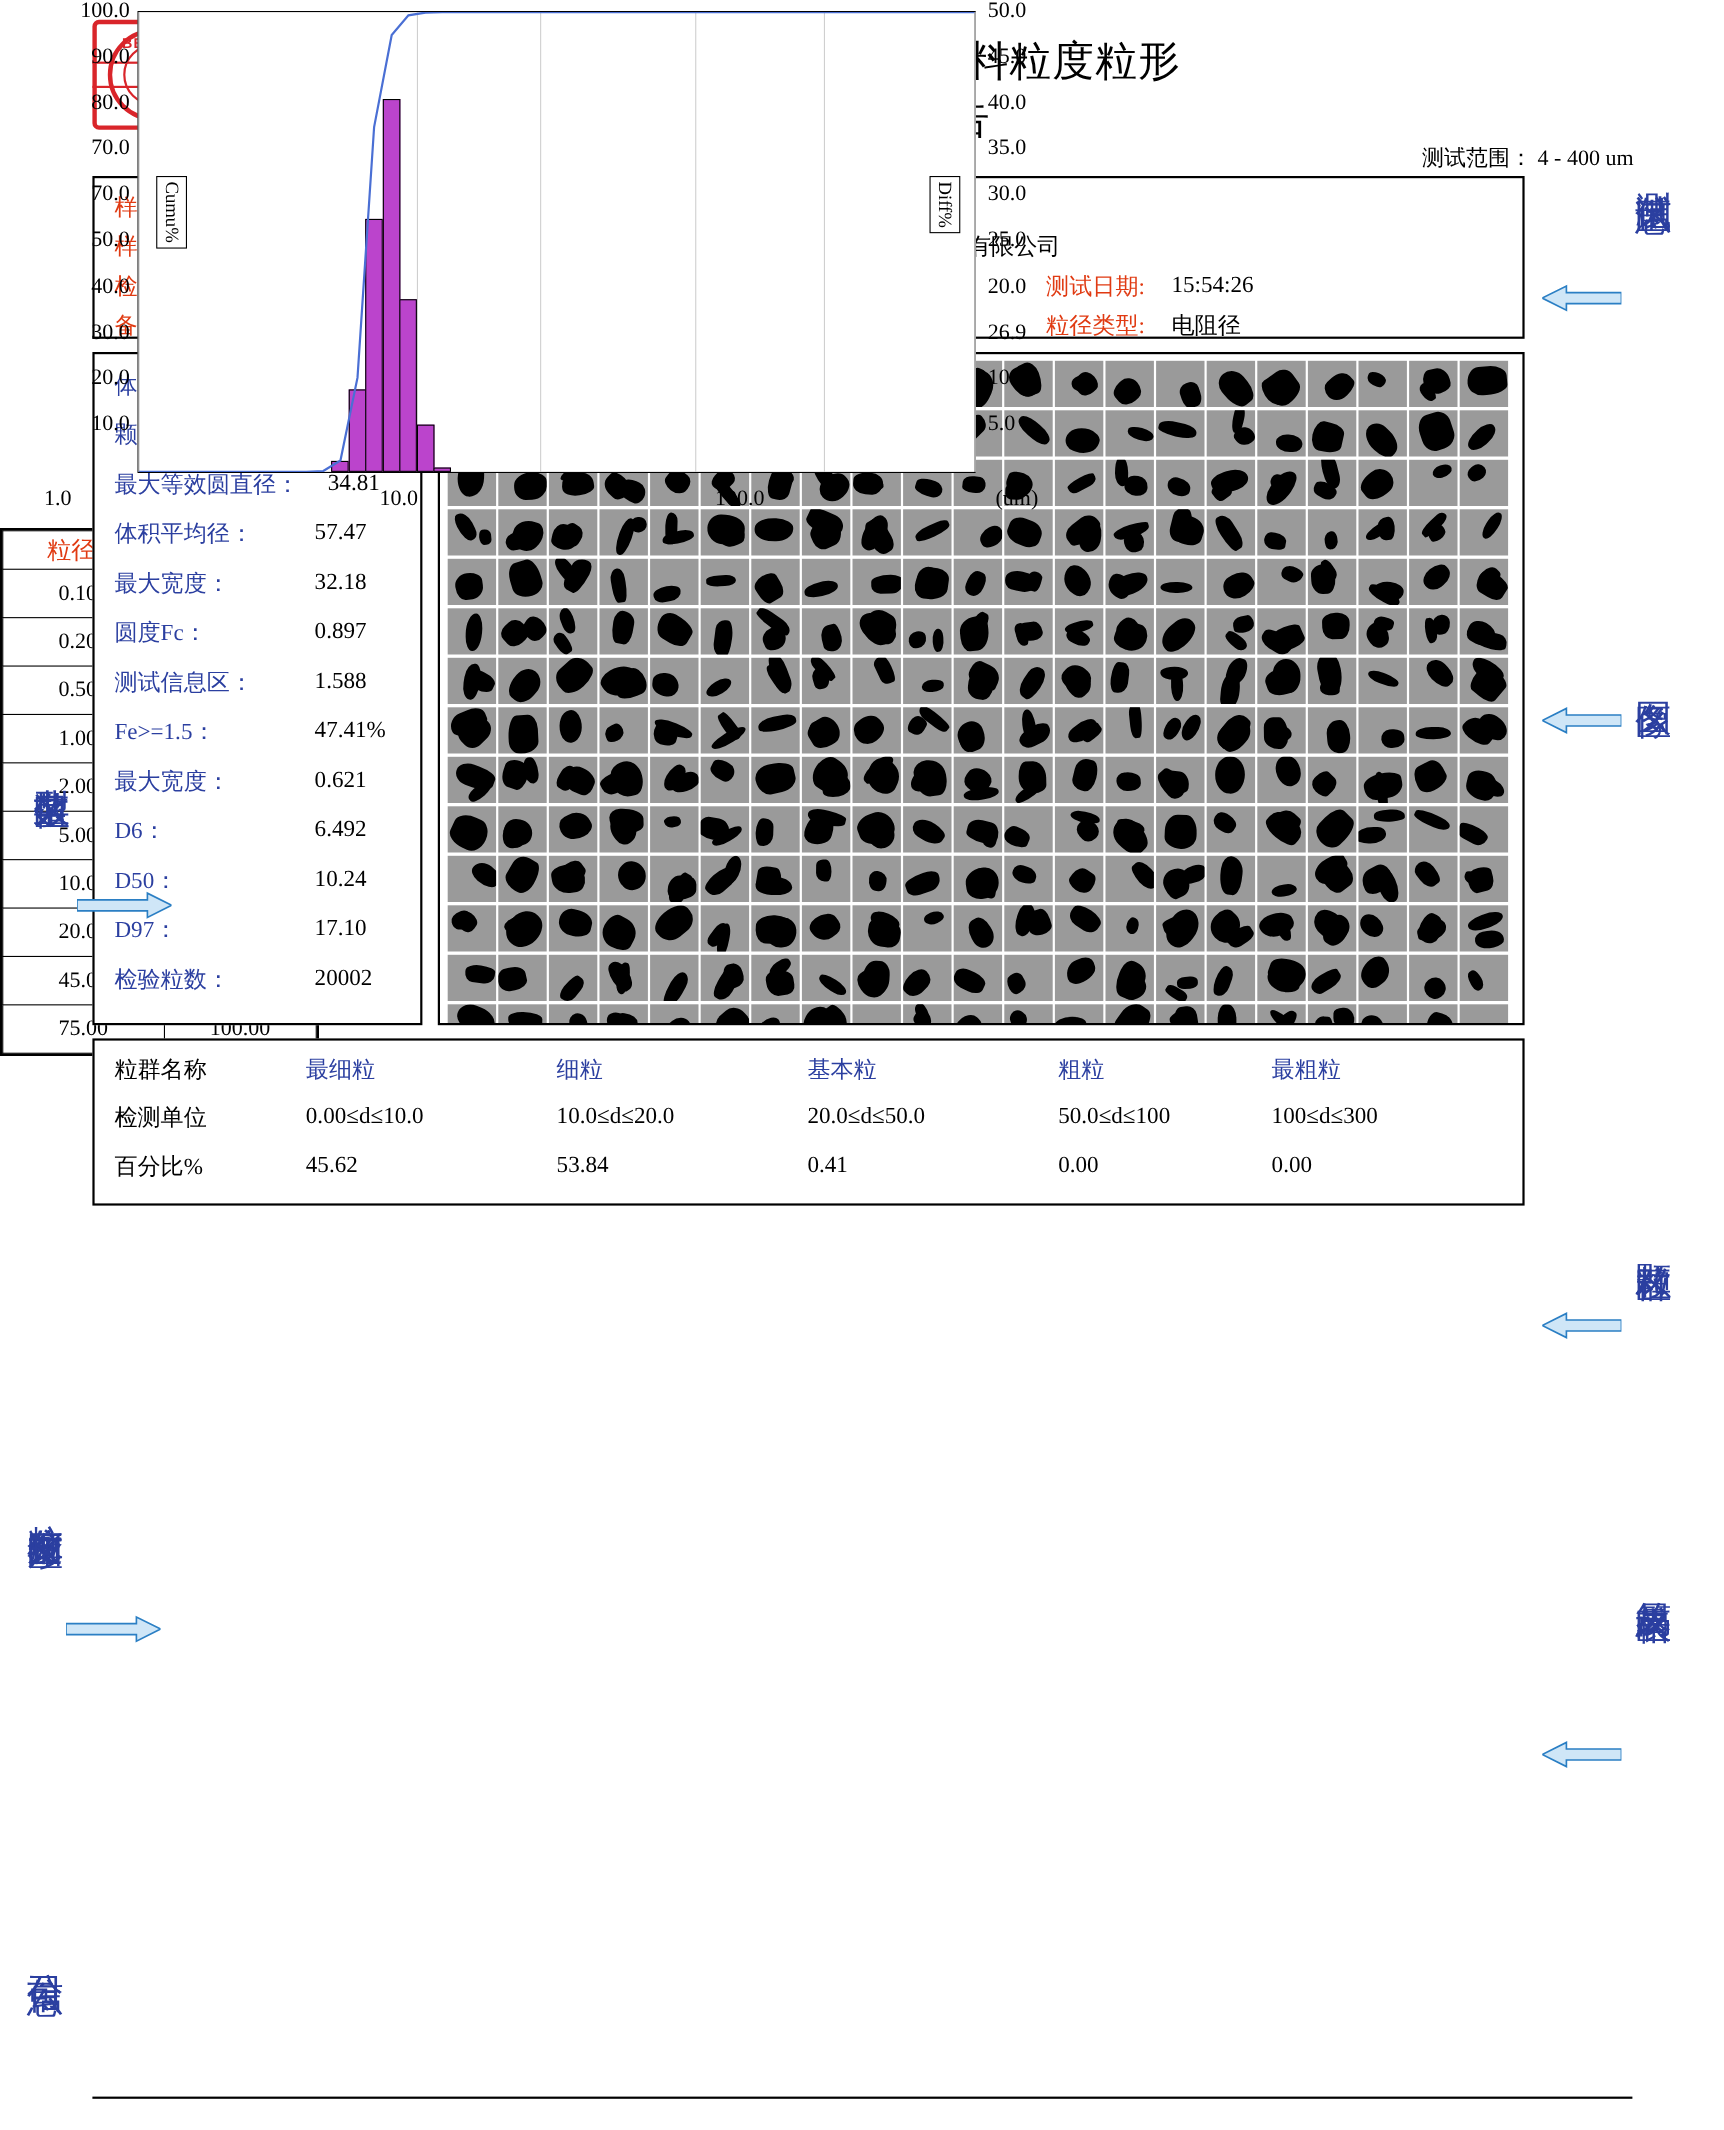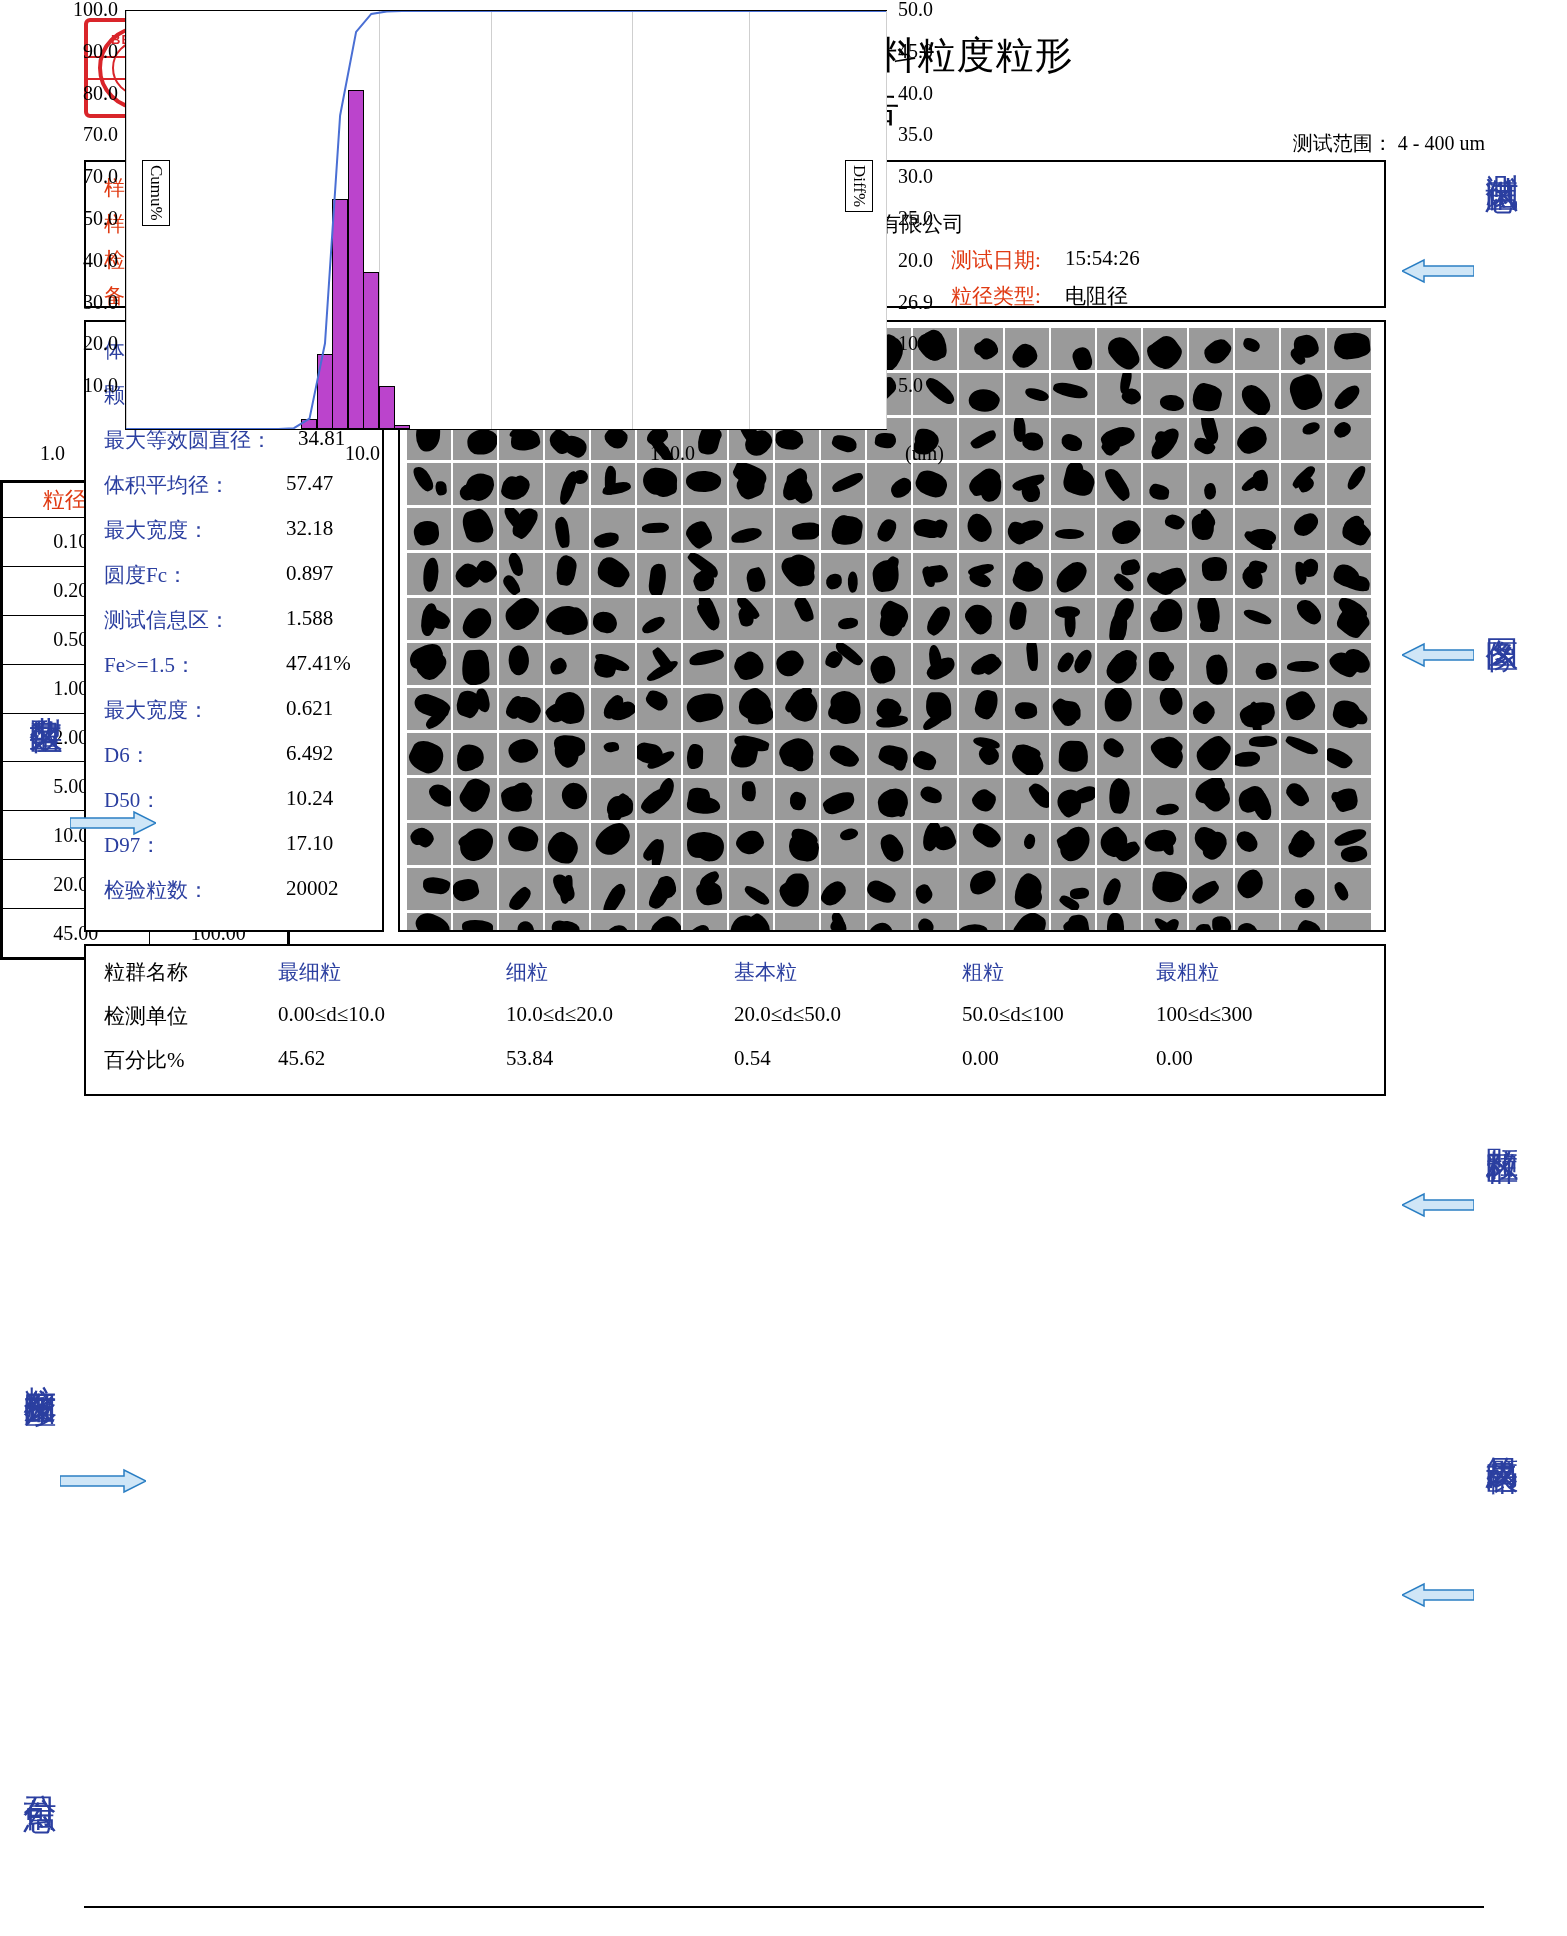--- a/index.html
+++ b/index.html
@@ -1213,21 +1213,21 @@
     <span class="grp-cell" style="left:1070px;top:12px;">最粗粒</span>
 
     <span class="grp-cell black" style="left:192px;top:56px;">0.00≤d≤10.0</span>
     <span class="grp-cell black" style="left:420px;top:56px;">10.0≤d≤20.0</span>
     <span class="grp-cell black" style="left:648px;top:56px;">20.0≤d≤50.0</span>
     <span class="grp-cell black" style="left:876px;top:56px;">50.0≤d≤100</span>
     <span class="grp-cell black" style="left:1070px;top:56px;">100≤d≤300</span>
 
     <span class="grp-cell black" style="left:192px;top:100px;">45.62</span>
     <span class="grp-cell black" style="left:420px;top:100px;">53.84</span>
-    <span class="grp-cell black" style="left:648px;top:100px;">0.54</span>
+    <span class="grp-cell black" style="left:648px;top:100px;">0.41</span>
     <span class="grp-cell black" style="left:876px;top:100px;">0.00</span>
     <span class="grp-cell black" style="left:1070px;top:100px;">0.00</span>
   </div>
 
   <div id="chart-box">
     <div class="chart-plot" id="chart-plot">
         <div class="vgrid" style="left: 0px;"></div>
         <div class="vgrid" style="left: 253px;"></div>
         <div class="vgrid" style="left: 506px;"></div>
         <div class="vgrid" style="left: 760px;"></div>
@@ -1314,20 +1314,24 @@
             <td>45.62</td>
           </tr>
           <tr>
             <td>20.00</td>
             <td>99.46</td>
           </tr>
           <tr>
             <td>45.00</td>
             <td>100.00</td>
           </tr>
+          <tr>
+            <td>75.00</td>
+            <td>100.00</td>
+          </tr>
         </tbody>
     </table>
   </div>
 
   <div class="vtext" style="left:1478px;top:148px;height:200px;">测试信息区</div>
   <div class="arrow" style="left:1402px;top:258px;width:72px;">
     <svg width="72" height="26" viewBox="0 0 72 26">
         <polygon points="0,13 22,2 22,8 72,8 72,18 22,18 22,24" fill="#cfe6f7" stroke="#2b7fc4" stroke-width="1.5"></polygon>
       </svg>
   </div>

